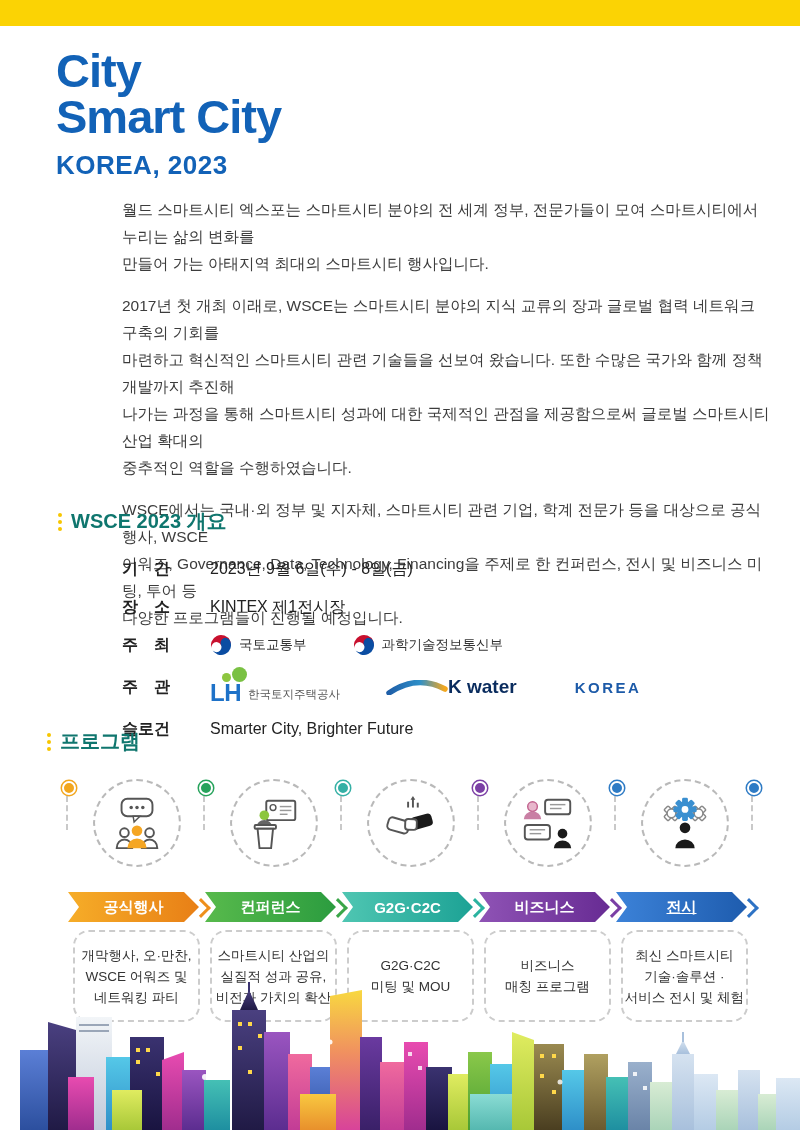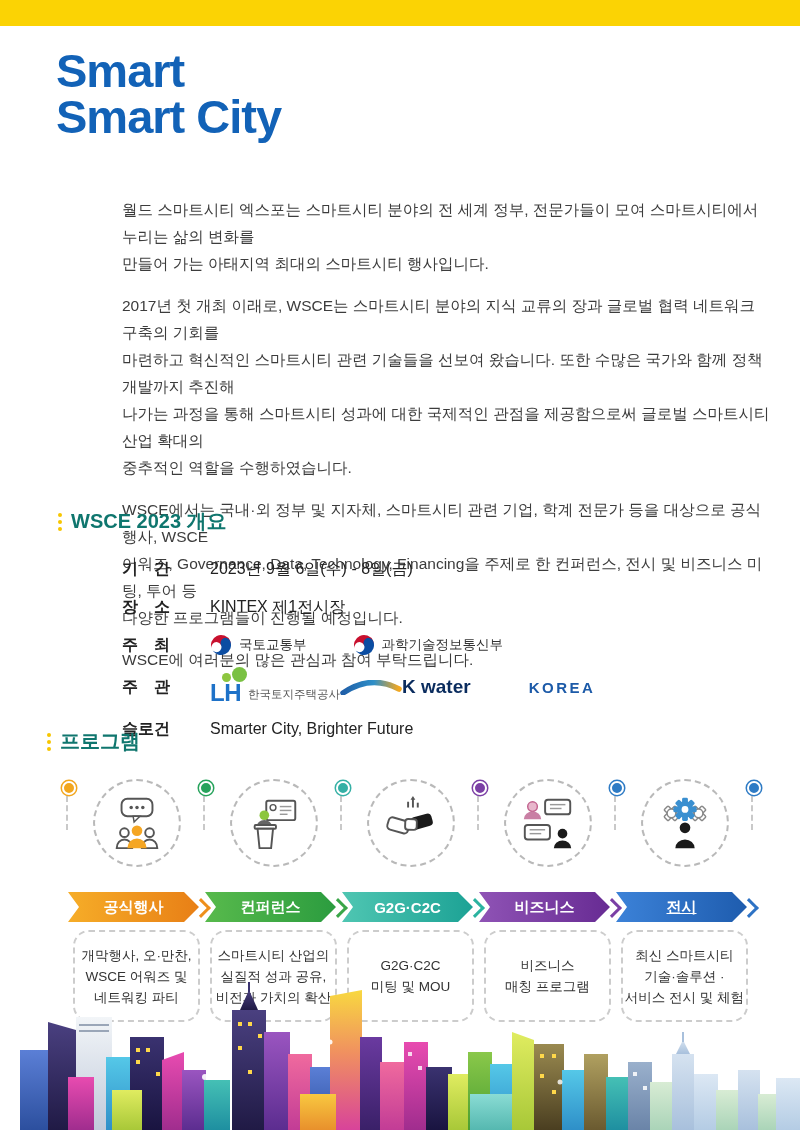--- a/index.html
+++ b/index.html
@@ -26,21 +26,21 @@
   
   .overview{position:absolute;top:508px;left:58px;width:700px;}
   .info-rows{margin:22px 0 0 64px;}
   .info-row{display:flex;align-items:center;margin-bottom:14px;min-height:24px;}
   .info-label{width:88px;font-weight:bold;font-size:16px;color:#222;flex:none;}
   .info-value{font-size:16px;font-weight:500;color:#222;}
   .logo-cell{display:flex;align-items:center;}
   .gov-logo{display:flex;align-items:center;margin-right:46px;}
   .gov-logo svg{margin-right:7px;}
   .gov-name{font-size:13.5px;font-weight:500;color:#333;}
-  .lh-block{display:flex;align-items:flex-end;position:relative;padding-top:12px;justify-content:flex-end;}
+  .lh-block{display:flex;align-items:flex-end;position:relative;margin-right:46px;padding-top:12px;justify-content:flex-end;}
   .lh-text{font-weight:bold;font-size:24px;line-height:20px;color:#1E72C8;letter-spacing:-0.5px;}
   .lh-dot1{position:absolute;top:2px;left:12px;width:9px;height:9px;border-radius:50%;background:#8DC63F;}
   .lh-dot2{position:absolute;top:-4px;left:22px;width:15px;height:15px;border-radius:50%;background:#7AC143;}
   .lh-sub{font-size:11.5px;color:#555;margin-left:7px;margin-bottom:1px;}
   .kwater-block{display:flex;flex-direction:row;align-items:center;margin-right:58px;}
   .kwater-text{font-weight:bold;font-size:19px;color:#0A2C5E;line-height:16px;}
   .kintex-text{font-weight:bold;font-size:15px;letter-spacing:2.5px;color:#1C5AA8;}
 
   
   .program{position:absolute;top:728px;left:47px;width:710px;}
@@ -65,36 +65,36 @@
 </style>
 </head>
 <body>
 
 <div class="page">
 
   <div class="top-bar"></div>
 
   <div class="logo-wrap">
     <div class="logo-main">
-      <div>Smart</div>
+      <div>City</div>
       <div>Smart City</div>
     </div>
+    <div class="logo-sub">KOREA, 2023</div>
   </div>
 
   <section class="intro">
     <p>월드 스마트시티 엑스포는 스마트시티 분야의 전 세계 정부, 전문가들이 모여 스마트시티에서 누리는 삶의 변화를
 만들어 가는 아태지역 최대의 스마트시티 행사입니다.</p>
     <p>2017년 첫 개최 이래로, WSCE는 스마트시티 분야의 지식 교류의 장과 글로벌 협력 네트워크 구축의 기회를
 마련하고 혁신적인 스마트시티 관련 기술들을 선보여 왔습니다. 또한 수많은 국가와 함께 정책 개발까지 추진해
 나가는 과정을 통해 스마트시티 성과에 대한 국제적인 관점을 제공함으로써 글로벌 스마트시티 산업 확대의
 중추적인 역할을 수행하였습니다.</p>
     <p>WSCE에서는 국내·외 정부 및 지자체, 스마트시티 관련 기업, 학계 전문가 등을 대상으로 공식행사, WSCE
 어워즈, Governance, Data, Technology, Financing을 주제로 한 컨퍼런스, 전시 및 비즈니스 미팅, 투어 등
 다양한 프로그램들이 진행될 예정입니다.</p>
-    <p>WSCE에 여러분의 많은 관심과 참여 부탁드립니다.</p>
   </section>
 
   <section class="overview">
     <div class="sec-title">
       <span class="bullet">
           <i></i>
           <i></i>
           <i></i>
         </span>
       <span>WSCE 2023 개요</span>

